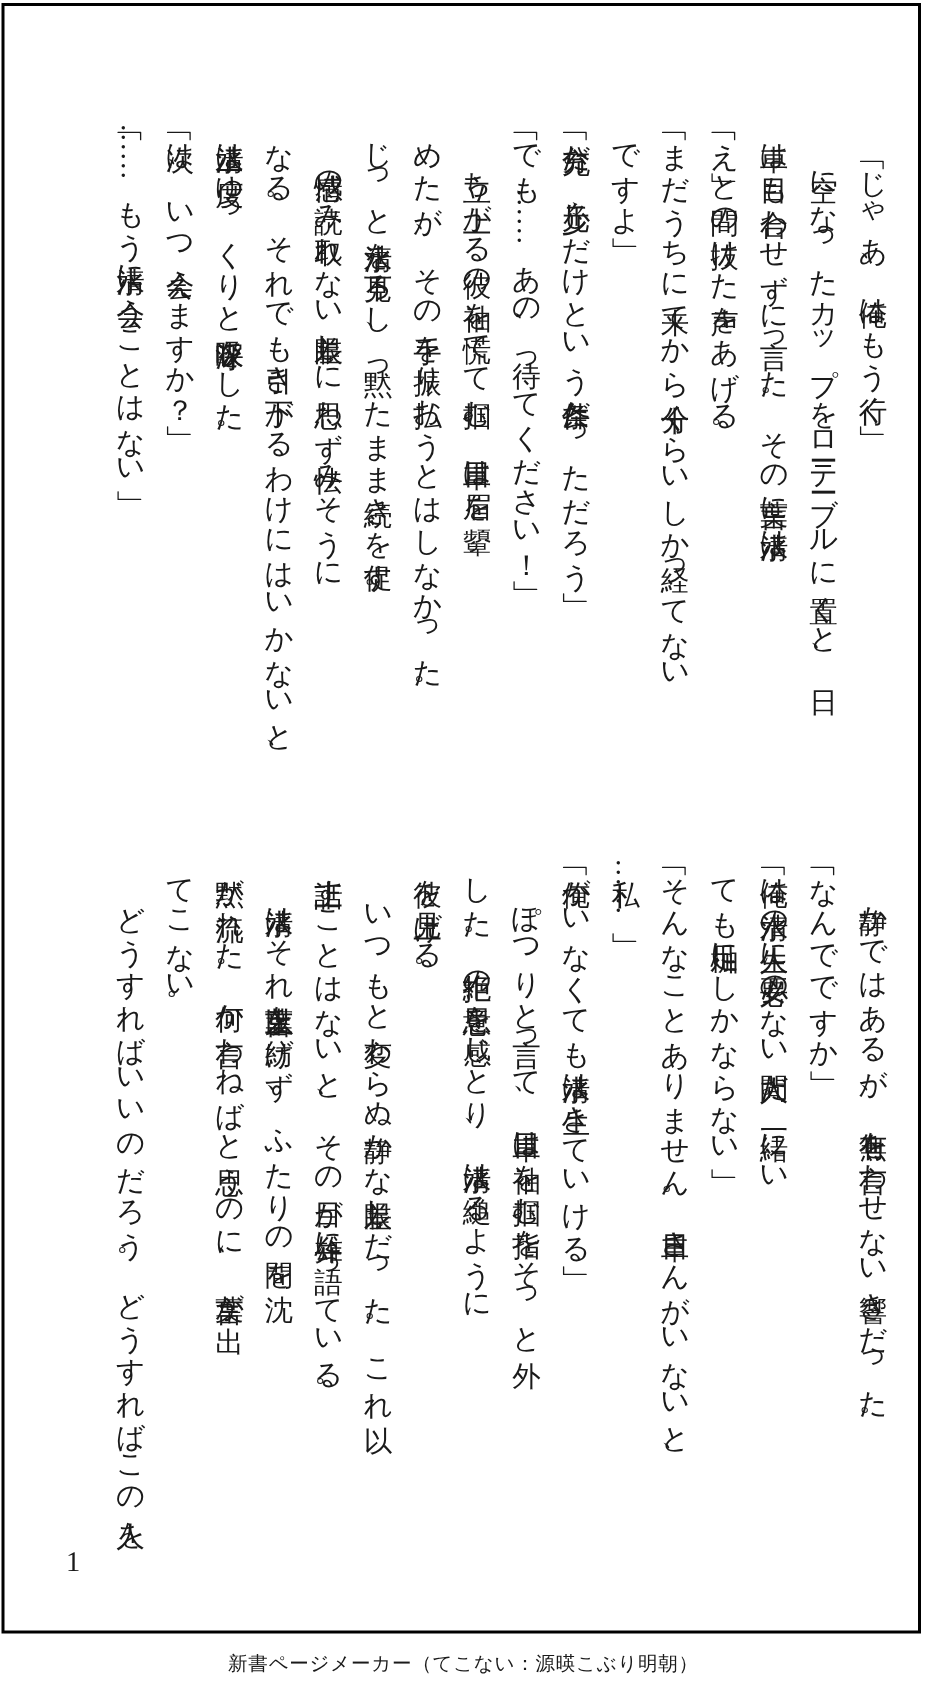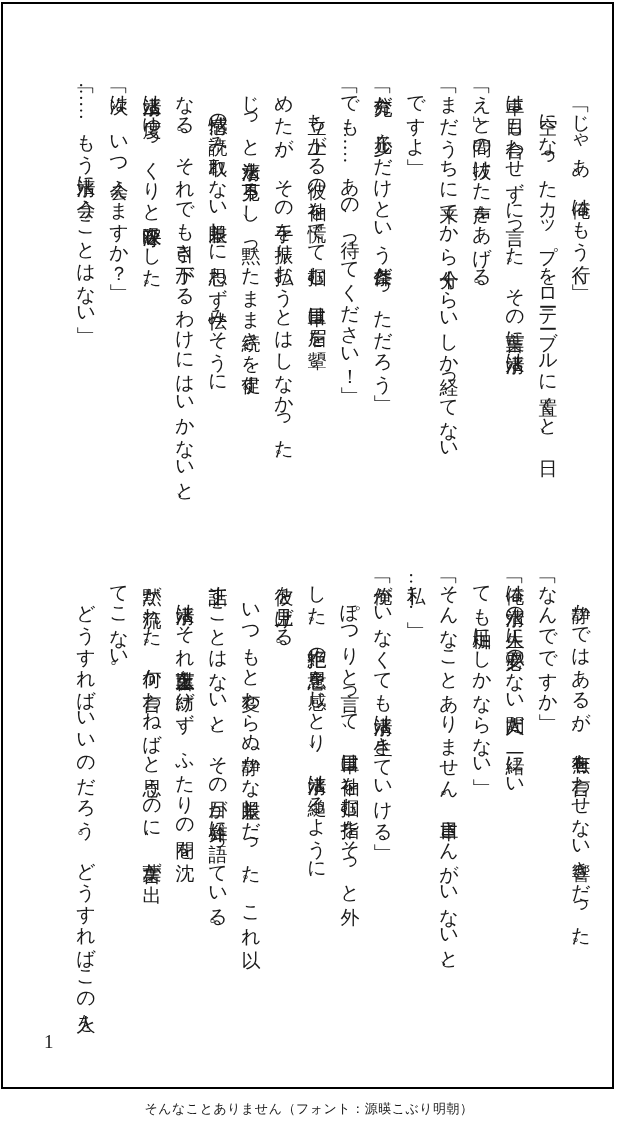--- a/index.html
+++ b/index.html
@@ -95,15 +95,15 @@
 彼を見上げる。
 　いつもと変わらぬ静かな眼差しだった。これ以
 上話すことはないと、その目が雄弁に語っている。
 　清水はそれ以上言葉を紡げず、ふたりの間を沈
 黙が流れた。何か言わねばと思うのに、言葉が出
 てこない。
 　どうすればいいのだろう。どうすればこの人を</div>
 
   <div class="page-number">1</div>
 
-  <div class="footer-caption">そんなことありません（フォント：源暎こぶり明朝）</div>
+  <div class="footer-caption">新書ページメーカー（てこない：源暎こぶり明朝）</div>
 
 </div>
 
 </body></html>

